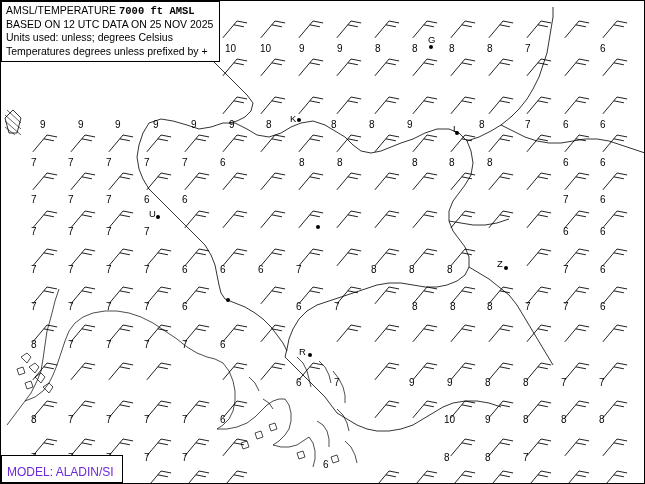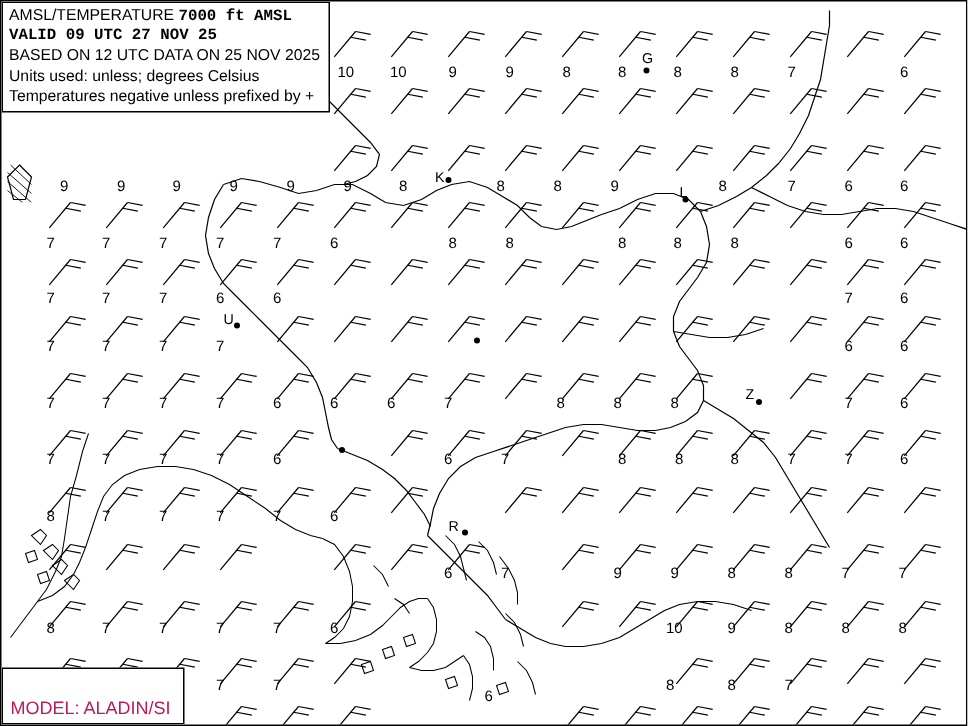--- a/index.html
+++ b/index.html
@@ -37,23 +37,23 @@
     z-index: 20;
   }
   .legend div { white-space: nowrap; }
   .legend .b { font-weight: bold; font-family: Liberation Mono, monospace; }
   .model {
     position: absolute;
     left: 0px;
     bottom: 0px;
     background: #ffffff;
     border: 1px solid #000;
-    padding: 19px 8px 3px 5px;
+    padding: 9px 8px 3px 5px;
     font-size: 12px;
-    color: #be185d;
+    color: #6d28d9;
     z-index: 20;
     margin-top: 24px;
   }
   .temp {
     position: absolute;
     font-size: 10px;
     color: #000;
     line-height: 10px;
     z-index: 10;
     white-space: nowrap;
@@ -1031,24 +1031,23 @@
 
   <div class="hatch-icon">
     <svg viewBox="0 0 18 26" width="18" height="26">
       <path d="M9 1 L17 9 L13 24 L5 24 L1 9 Z" fill="none" stroke="#000" stroke-width="0.8"></path>
       <path d="M1 6 L17 20 M1 12 L17 26 M3 1 L17 14 M1 18 L11 26" stroke="#000" stroke-width="0.6" fill="none"></path>
     </svg>
   </div>
 
   <div class="legend">
     <div><span>AMSL/TEMPERATURE </span><span class="b">7000 ft AMSL</span></div>
-    <div class="b">VALID 09 UTC 27 NOV 25</div>
     <div>BASED ON 12 UTC DATA ON 25 NOV 2025</div>
     <div>Units used: unless; degrees Celsius</div>
-    <div>Temperatures negative unless prefixed by +</div>
+    <div>Temperatures degrees unless prefixed by +</div>
   </div>
 
   <div class="model">
     <span>MODEL: ALADIN/SI</span>
   </div>
 
 <div class="temp" style="left: 224px; top: 43px;">10</div>
     <div class="temp" style="left: 259px; top: 43px;">10</div>
     <div class="temp" style="left: 298px; top: 43px;">9</div>
     <div class="temp" style="left: 336px; top: 43px;">9</div>

